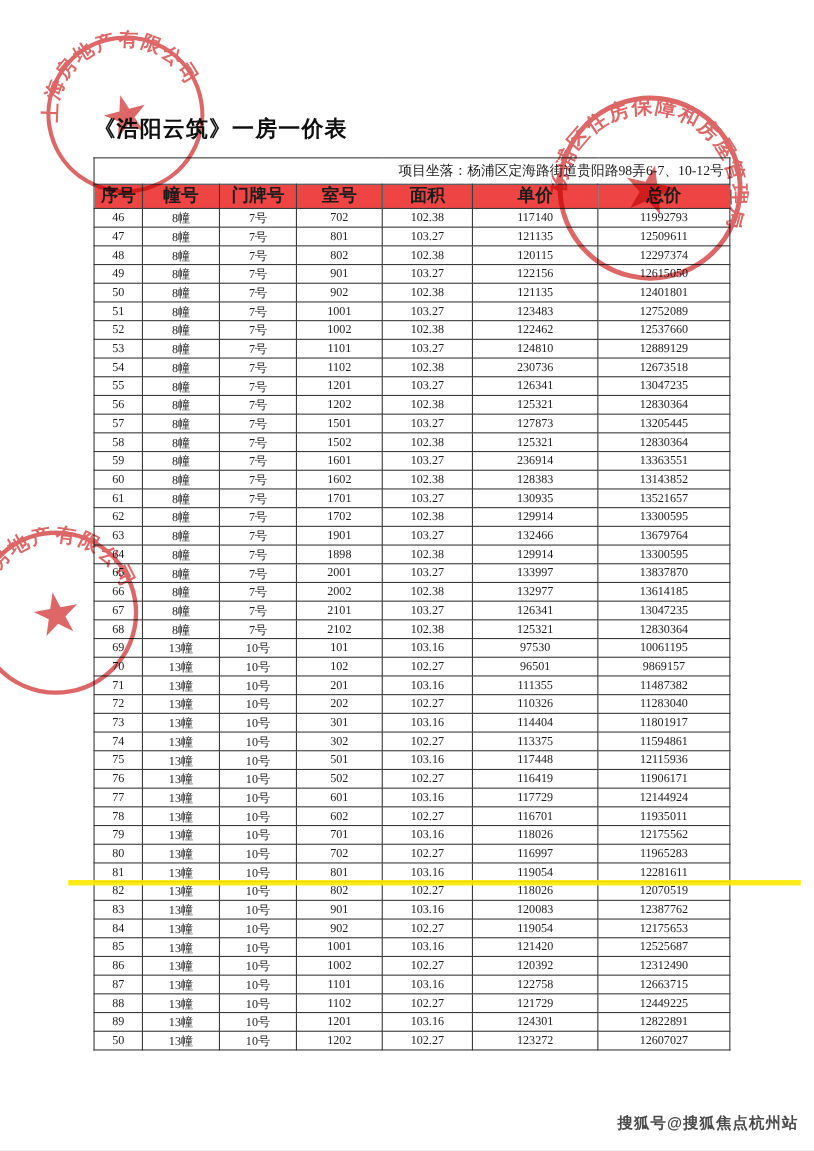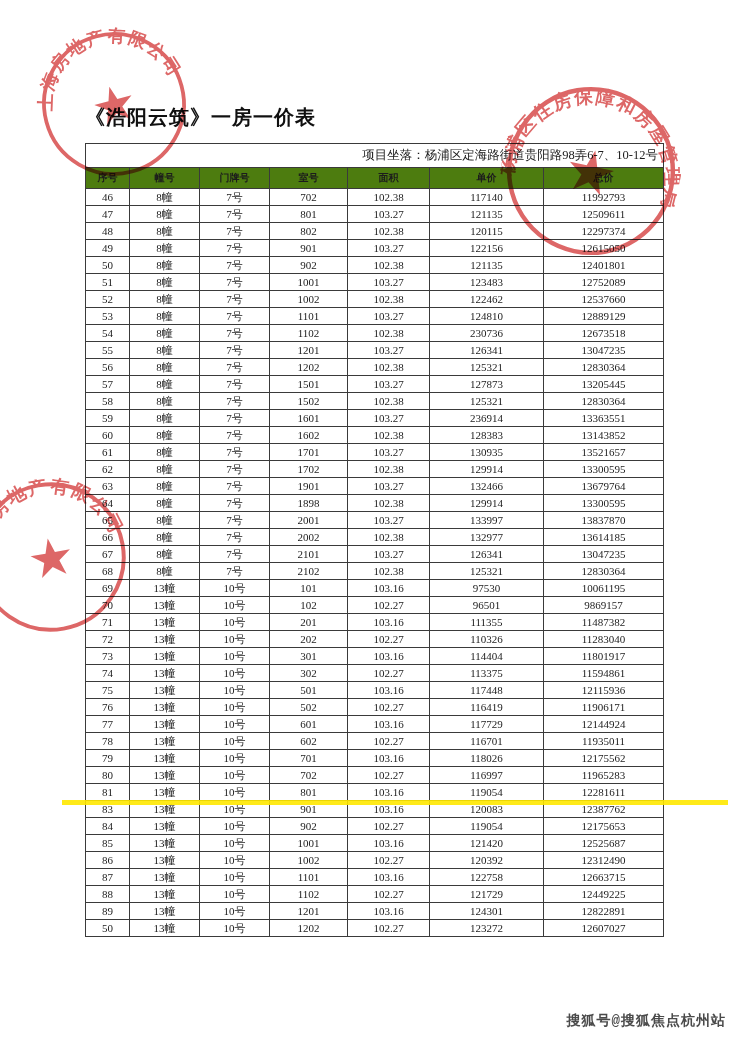--- a/index.html
+++ b/index.html
@@ -33,21 +33,21 @@
     overflow:hidden;
     white-space:nowrap;
     font-family:"Liberation Serif","DejaVu Serif",serif;
     color:#1c1c1c;
   }
   tr.loc-row td {
     text-align:right; font-size:12.5px; height:24px; padding:2px 5px;
     font-weight:500;
   }
   tr.head-row th {
-    font-size:10px; font-weight:700; height:21px; background:#4d7c0f;
+    font-size:16px; font-weight:700; height:21px; background:#ef4444;
   }
   
   .stamp {
     position:absolute;
     mix-blend-mode:multiply;
     opacity:0.82;
     pointer-events:none;
   }
   .stamp-ring { fill:none; stroke:#d64545; stroke-width:5; }
   .stamp-star { font-size:66px; fill:#d64545; font-family:"DejaVu Sans",sans-serif; }
@@ -56,21 +56,21 @@
     font-family:"Liberation Sans","DejaVu Sans",sans-serif;
   }
   .stamp-text.small { font-size:21px; letter-spacing:2px; }
   .highlight-line {
     position:absolute; left:62px; top:800px; width:666px; height:5px;
     background:#ffe800; opacity:0.9; z-index:6;
   }
   .watermark {
     position:absolute; right:14px; top:1012px;
     font-size:14px; font-weight:700; color:#4a4a4a;
-    font-family:Liberation Mono, monospace;
+    font-family:Liberation Sans, sans-serif;
     letter-spacing:1px;
   }
 </style>
 </head>
 <body>
 
 <div class="page">
 
   <div class="doc">
     <div class="doc-title">《浩阳云筑》一房一价表</div>
@@ -418,20 +418,29 @@
           <tr>
             <td>81</td>
             <td>13幢</td>
             <td>10号</td>
             <td>801</td>
             <td>103.16</td>
             <td>119054</td>
             <td>12281611</td>
           </tr>
           <tr>
+            <td>82</td>
+            <td>13幢</td>
+            <td>10号</td>
+            <td>802</td>
+            <td>102.27</td>
+            <td>118026</td>
+            <td>12070519</td>
+          </tr>
+          <tr>
             <td>83</td>
             <td>13幢</td>
             <td>10号</td>
             <td>901</td>
             <td>103.16</td>
             <td>120083</td>
             <td>12387762</td>
           </tr>
           <tr>
             <td>84</td>

